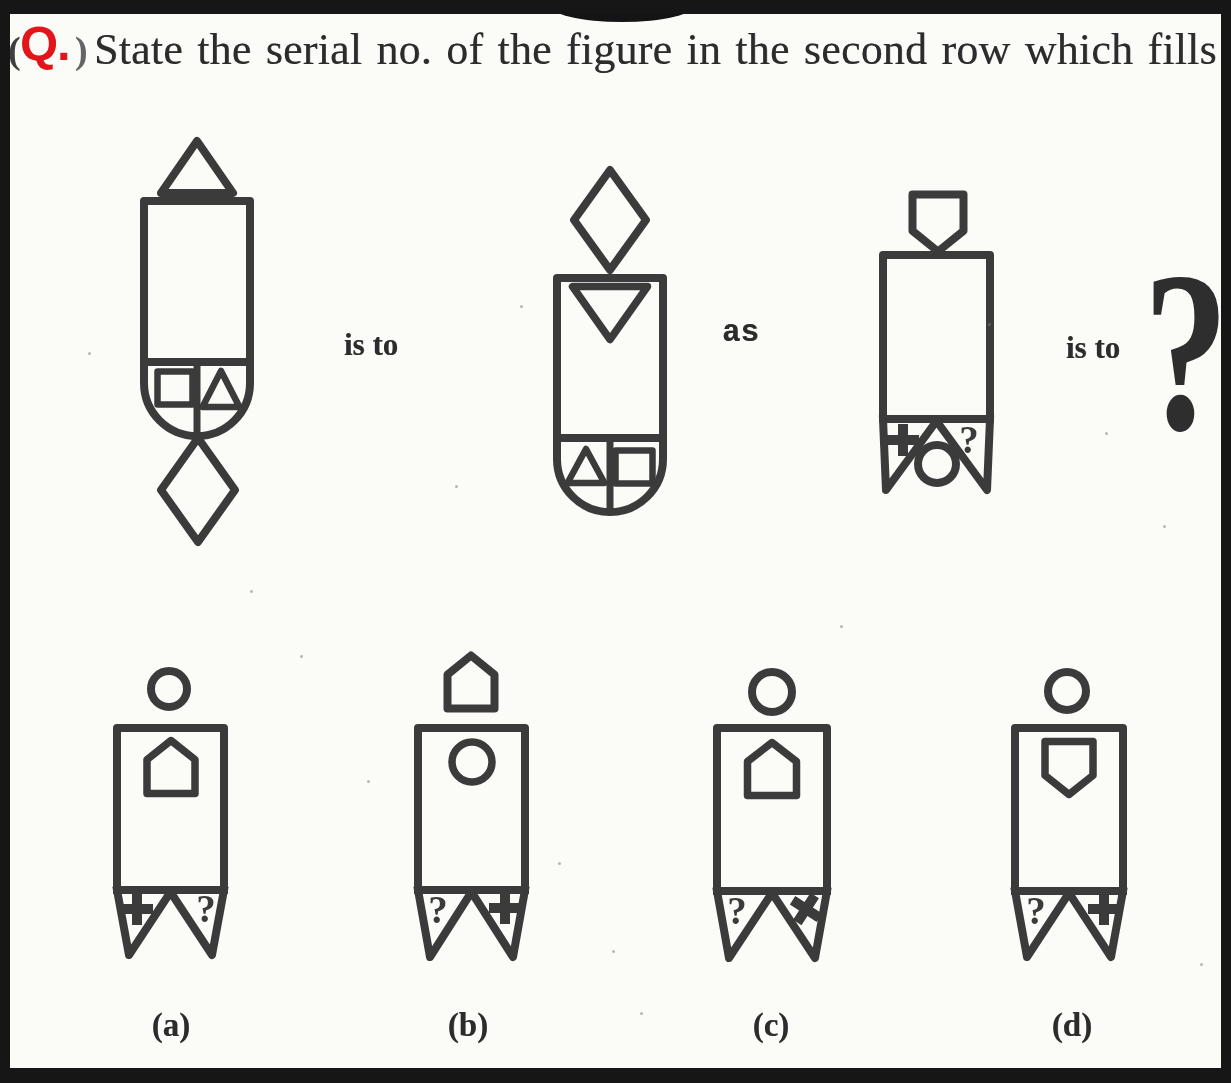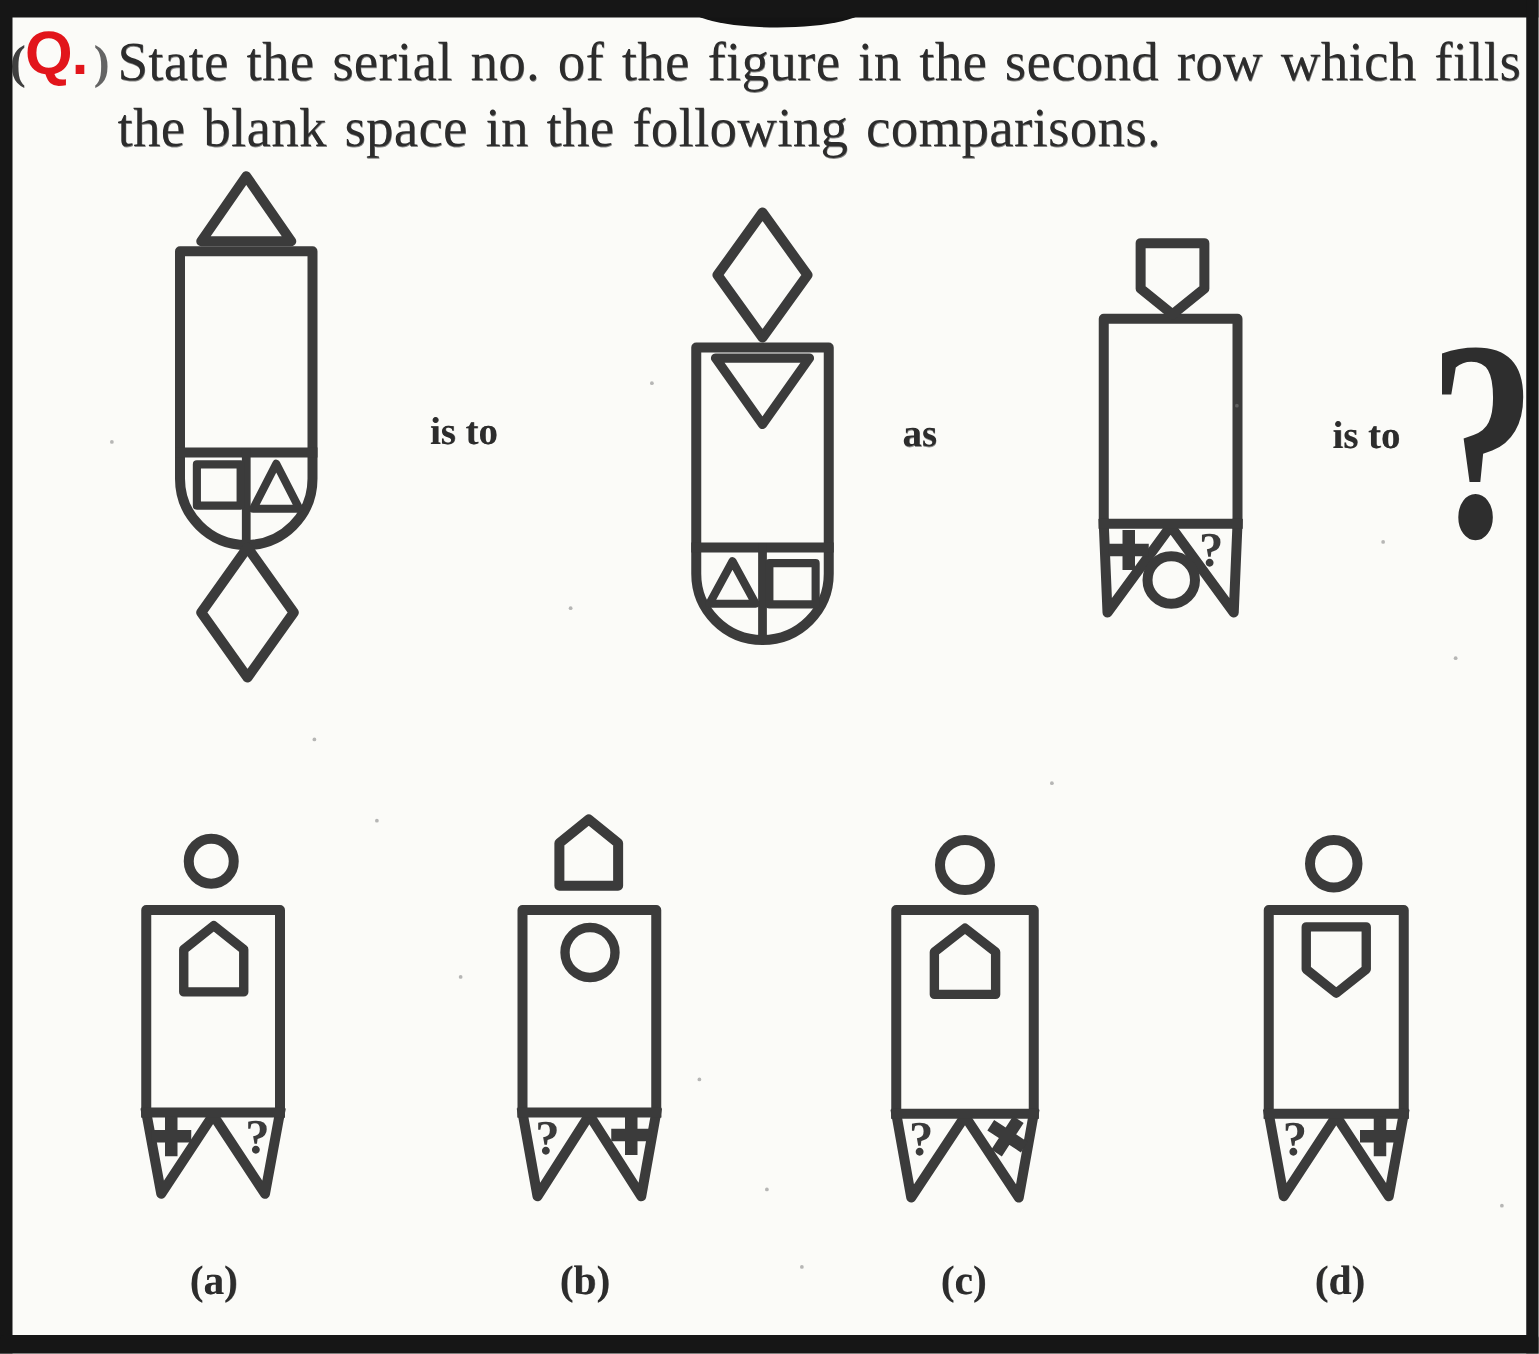--- a/index.html
+++ b/index.html
@@ -39,21 +39,21 @@
   .q-line2{top:77px;}
 
   .rel{
     position:absolute;
     font-weight:bold;font-size:31px;
     color:var(--text,#2c2c2c);
     text-align:left;
     text-shadow:0.3px 0.3px 0.4px rgba(40,40,40,0.5);
   }
   #rel-isto1{left:344px;top:327px;width:110px;}
-  #rel-as{left:722px;top:329px;width:90px;}
+  #rel-as{left:722px;top:315px;width:90px;font-family:Liberation Mono, monospace;}
   #rel-isto2{left:1066px;top:330px;width:110px;}
 
   .opt-label{
     position:absolute;top:1007px;width:110px;
     font-weight:bold;font-size:33px;
     color:var(--text,#2c2c2c);text-align:center;
     text-shadow:0.3px 0.3px 0.4px rgba(40,40,40,0.5);
   }
   #lbl-a{left:116px;} #lbl-b{left:413px;} #lbl-c{left:716px;} #lbl-d{left:1017px;}
 
@@ -65,21 +65,20 @@
 
 <div class="page" style="--red: #e2151b; --text: #2c2c2c; --border: #161616; --paper: #fbfbf8;">
 
   <div class="blob"></div>
 
   <span class="qparen p-open">(</span>
   <span class="qlabel">Q.</span>
   <span class="qparen p-close">)</span>
 
   <div class="qtext q-line1">State the serial no. of the figure in the second row which fills</div>
-  <div class="qtext q-line2">the blank space in the following comparisons.</div>
 
   <svg id="figure-layer" width="1231" height="1083" viewBox="0 0 1231 1083">
     <text transform="translate(1186,429) scale(0.75,1)" x="0" y="0" text-anchor="middle" font-family="'Liberation Serif', serif" font-weight="bold" font-size="228" fill="#2e2e2e">?</text>
   <g>
         <path fill="none" stroke="#3b3b3b" stroke-width="8" stroke-linejoin="round" stroke-linecap="square" d="M 144 201 L 250 201 L 250 383 A 53 53 0 0 1 144 383 Z"></path>
         <path fill="none" stroke="#3b3b3b" stroke-width="8" stroke-linejoin="round" stroke-linecap="square" d="M 144 362 H 250"></path>
         <path fill="none" stroke="#3b3b3b" stroke-width="7" stroke-linejoin="round" stroke-linecap="square" d="M 197 362 V 430"></path>
         <rect fill="none" stroke="#3b3b3b" stroke-width="6.5" stroke-linejoin="round" x="157.5" y="371.5" width="35" height="33"></rect>
         <polygon fill="none" stroke="#3b3b3b" stroke-width="6.5" stroke-linejoin="round" points="221,371 239.5,407 202.5,407"></polygon>
         <polygon fill="none" stroke="#3b3b3b" stroke-width="8" stroke-linejoin="round" points="197,141 233,193 161,193"></polygon>

